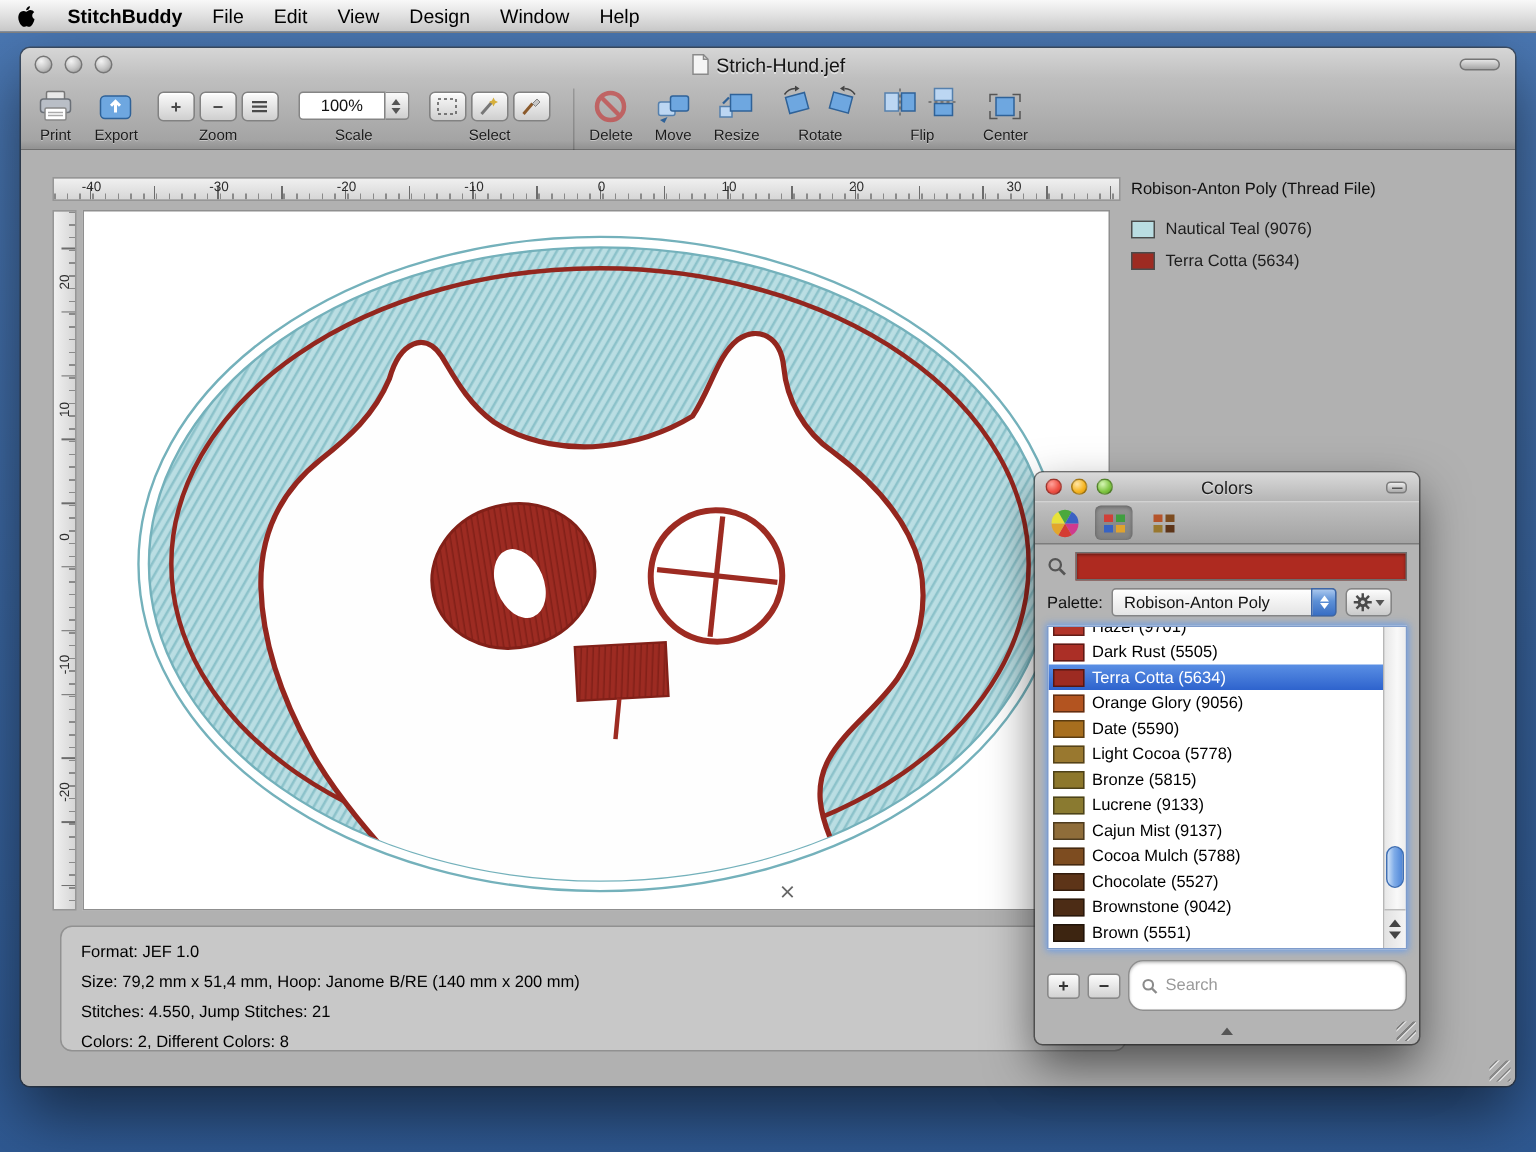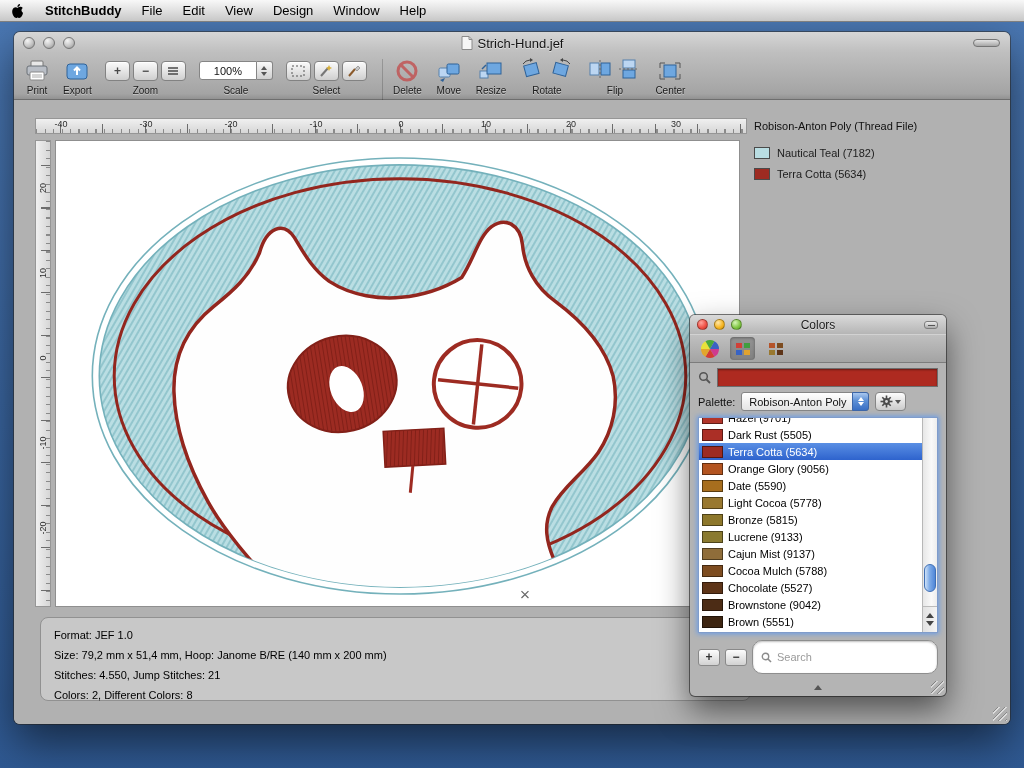--- a/index.html
+++ b/index.html
@@ -89,21 +89,21 @@
 .cp-mini{position:absolute;right:8px;top:6px;width:14px;height:8px;border-radius:3px;
 background:linear-gradient(#ececec,#ababab);border:1px solid #7d7d7d;display:flex;align-items:center;justify-content:center}
 .cp-mini i{display:block;width:7px;height:1px;background:#555}
 .cp-toolbar{height:29px;background:linear-gradient(#c0c0c0,#a3a3a3);border-top:1px solid #d2d2d2;
 border-bottom:1px solid #7c7c7c;display:flex;align-items:center;padding:0 7px;gap:8px}
 .cp-tool{width:25px;height:23px;display:flex;align-items:center;justify-content:center;border-radius:4px}
 .cp-tool.pressed{background:rgba(0,0,0,.22);box-shadow:inset 0 1px 3px rgba(0,0,0,.35)}
 .cp-search-row{display:flex;align-items:center;padding:5px 8px 4px;gap:6px}
 .cp-swatch{flex:1;height:19px;border:1px solid #6d6d6d;box-shadow:inset 0 1px 2px rgba(0,0,0,.4)}
 .cp-palette-row{display:flex;align-items:center;padding:1px 8px 4px;gap:6px;font-size:11px;color:#111}
-.cp-dropdown{position:relative;width:128px;height:19px;border:1px solid #858585;border-radius:3px;
+.cp-dropdown{position:relative;width:150px;height:19px;border:1px solid #858585;border-radius:3px;
 background:linear-gradient(#fff,#e4e4e4);font-size:11px;color:#111;display:flex;align-items:center;padding-left:7px}
 .cp-dd-stepper{position:absolute;right:-1px;top:-1px;bottom:-1px;width:17px;border-radius:0 3px 3px 0;
 background:linear-gradient(#a9c7ee,#5d90d6 45%,#3a6fc4);border:1px solid #3c66a8;
 display:flex;flex-direction:column;align-items:center;justify-content:center;gap:1px}
 .tri-up-w{width:0;height:0;border-left:3px solid transparent;border-right:3px solid transparent;border-bottom:4px solid #fff}
 .tri-down-w{width:0;height:0;border-left:3px solid transparent;border-right:3px solid transparent;border-top:4px solid #fff}
 .cp-gear-btn{width:31px;height:19px;border:1px solid #858585;border-radius:4px;
 background:linear-gradient(#fdfdfd,#cbcbcb);display:flex;align-items:center;justify-content:center;gap:2px}
 .cp-list-wrap{margin:2px 8px 0;height:216px;position:relative;border:1px solid #7f9ccb;background:#fff;
 box-shadow:0 0 5px 1px rgba(92,152,240,.85)}
@@ -386,21 +386,21 @@
         </g>
         <path d="M467,452 l7,7 M474,452 l-7,7" stroke="#666" stroke-width="1.2"></path>
       </svg>
     </div>
 
     <div class="thread-panel">
       <div class="thread-title">Robison-Anton Poly (Thread File)</div>
       <div>
           <div class="thread-row">
             <span class="thread-swatch" style="background: rgb(185, 221, 226);"></span>
-            <span>Nautical Teal (7182)</span>
+            <span>Nautical Teal (9076)</span>
           </div>
           <div class="thread-row">
             <span class="thread-swatch" style="background: rgb(157, 43, 34);"></span>
             <span>Terra Cotta (5634)</span>
           </div>
         </div>
     </div>
 
     <div class="info-box">
       <div>Format: JEF 1.0</div>

